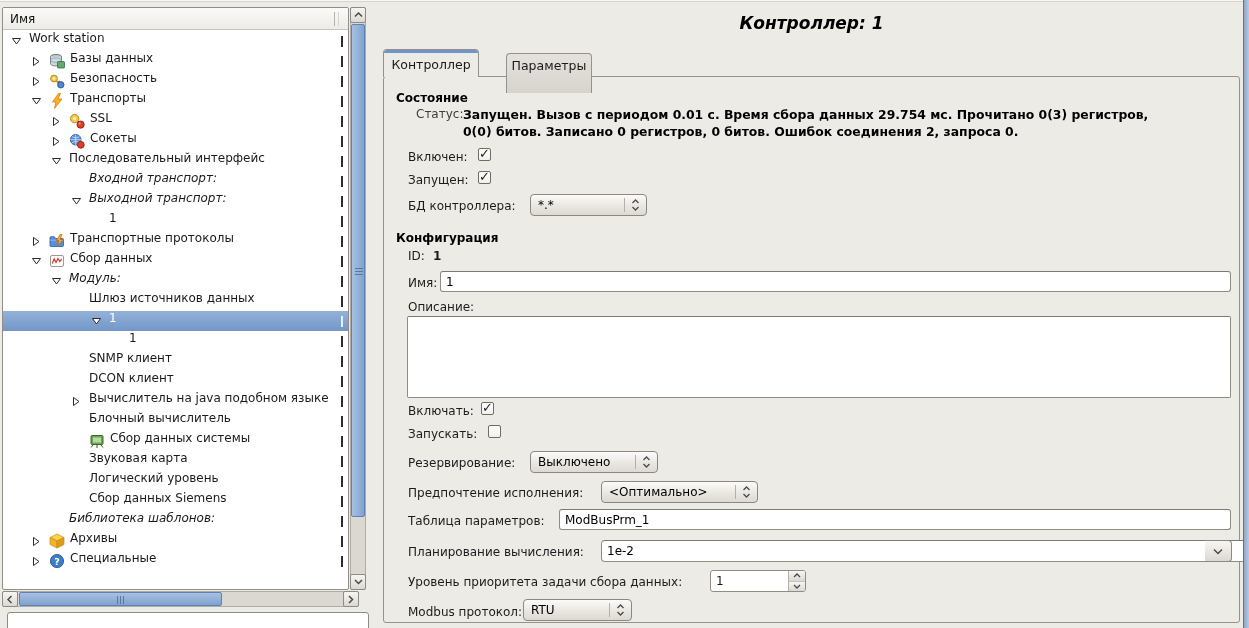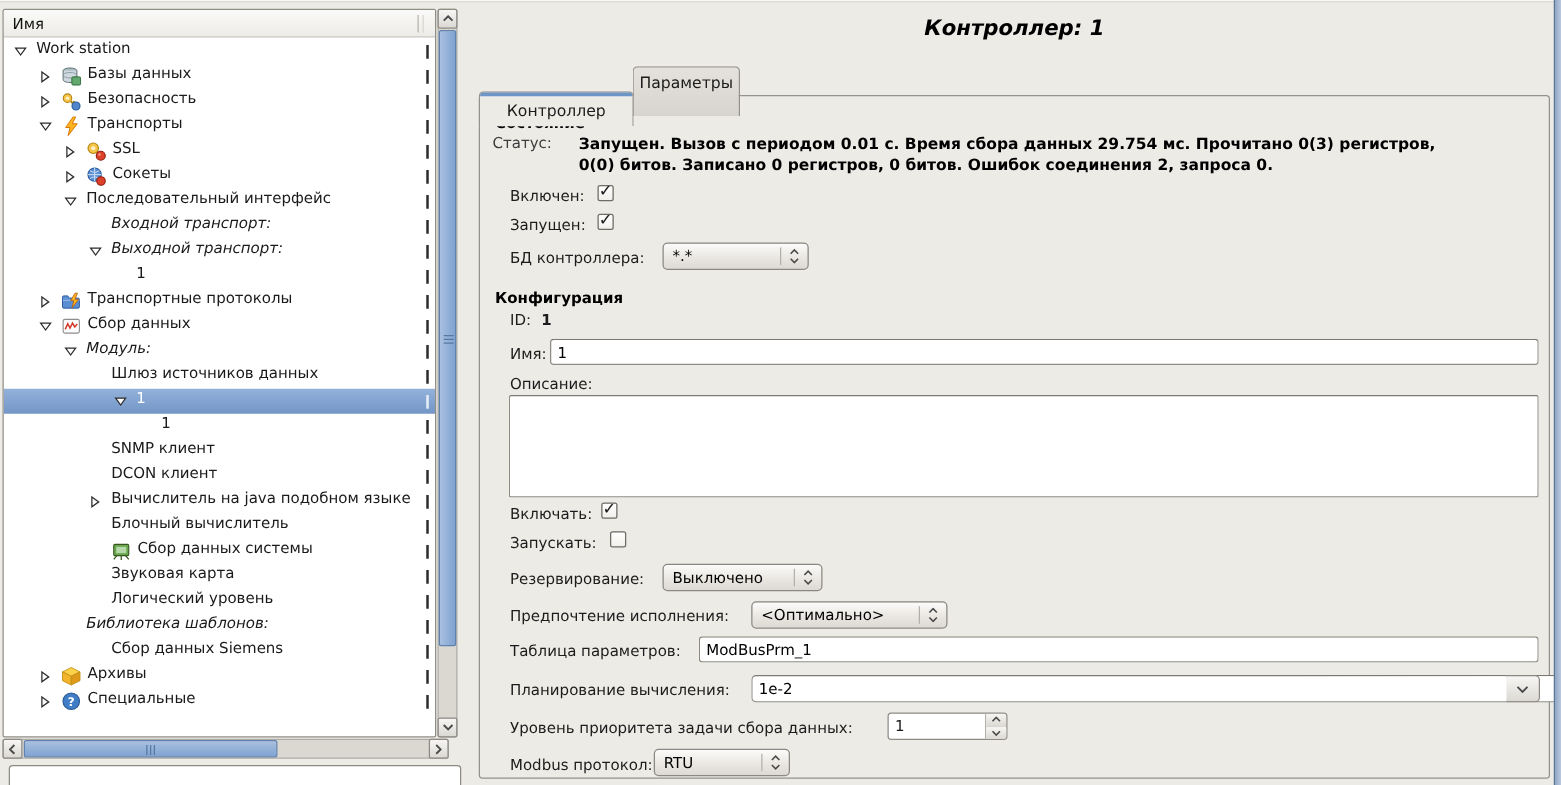--- a/index.html
+++ b/index.html
@@ -37,21 +37,21 @@
   .bottom-box { position:absolute; left:7px; top:612px; width:362px; height:20px; background:#fff;
                 border:1px solid #8e8b85; border-radius:3px; }
 
   
   .title { position:absolute; left:383px; top:13px; width:857px; text-align:center;
            font-size:17px; font-weight:bold; font-style:italic; color:#000; }
   .frame { position:absolute; left:383px; top:76px; width:857px; height:547px;
            border:1px solid #95928c; border-radius:3px; background:#edebe6; }
   .tab { position:absolute; border:1px solid #95928c; border-bottom:none; border-radius:4px 4px 0 0;
          text-align:center; font-size:12.5px; }
-  .tab.active { left:383px; top:49px; width:124px; height:28px; background:#edebe6; z-index:3; line-height:30px;margin-top:24px; }
+  .tab.active { left:383px; top:49px; width:96px; height:28px; background:#edebe6; z-index:3; line-height:30px; }
   .tab.active .hl { position:absolute; left:0; top:0; width:100%; height:3px; background:#6d96c6; border-radius:3px 3px 0 0; }
   .tab.inactive { left:506px; top:53px; width:86px; height:40px; line-height:24px;
                   background:linear-gradient(#e5e2dd,#d7d4ce); z-index:1; }
 
   .lbl { position:absolute; font-size:12px; color:#1c1c1c; white-space:nowrap; }
   .sect { position:absolute; font-size:12px; font-weight:bold; color:#000; }
   .statustxt { position:absolute; left:463px; width:745px; font-weight:bold; font-size:12.4px; line-height:17px; color:#000; }
 
   .cb { position:absolute; width:13px; height:13px; background:linear-gradient(#ffffff,#f2f0ec);
         border:1px solid #6f6c66; border-radius:2px; }
@@ -308,28 +308,28 @@
           <span style="width: 68px; flex: 0 0 auto;"></span>
           <span class="expander"></span>
           <span class="tlabel">Звуковая карта</span>
         </div>
         <div class="tree-row">
           <span style="width: 68px; flex: 0 0 auto;"></span>
           <span class="expander"></span>
           <span class="tlabel">Логический уровень</span>
         </div>
         <div class="tree-row">
+          <span style="width: 68px; flex: 0 0 auto;"></span>
+          <span class="expander"></span>
+          <span class="tlabel">Сбор данных Siemens</span>
+        </div>
+        <div class="tree-row">
           <span style="width: 48px; flex: 0 0 auto;"></span>
           <span class="expander"></span>
           <span class="tlabel italic">Библиотека шаблонов:</span>
-        </div>
-        <div class="tree-row">
-          <span style="width: 68px; flex: 0 0 auto;"></span>
-          <span class="expander"></span>
-          <span class="tlabel">Сбор данных Siemens</span>
         </div>
         <div class="tree-row">
           <span style="width: 28px; flex: 0 0 auto;"></span>
           <span class="expander">
             <svg width="10" height="11" viewBox="0 0 10 11">
               <polygon points="2.5,1.5 2.5,9.5 8,5.5" fill="#fcfcfc" stroke="#2d2d2d" stroke-width="1"></polygon>
             </svg>
           </span>
           <span class="ticon">
             <svg width="16" height="16" viewBox="0 0 16 16">
@@ -399,21 +399,21 @@
   <div class="tab inactive">
     <span>Параметры</span>
   </div>
   <div class="tab active">
     <div class="hl"></div>
     <span>Контроллер</span>
   </div>
   <div class="frame"></div>
 
   <div class="sect" style="left:396px; top:91px;">Состояние</div>
-  <div class="lbl" style="left:394px; top:107px; color:#3d3d3d;">Статус:</div>
+  <div class="lbl" style="left:416px; top:107px; color:#3d3d3d;">Статус:</div>
   <div class="statustxt" style="top:106px;">Запущен. Вызов с периодом 0.01 с. Время сбора данных 29.754 мс. Прочитано 0(3) регистров,</div>
   <div class="statustxt" style="top:123px;">0(0) битов. Записано 0 регистров, 0 битов. Ошибок соединения 2, запроса 0.</div>
 
   <div class="lbl" style="left:408px; top:150px;">Включен:</div>
   <div class="cb" style="left:478px; top:148px;" data-checked="true"></div>
 
   <div class="lbl" style="left:408px; top:173px;">Запущен:</div>
   <div class="cb" style="left:478px; top:171px;" data-checked="true"></div>
 
   <div class="lbl" style="left:408px; top:199px;">БД контроллера:</div>

